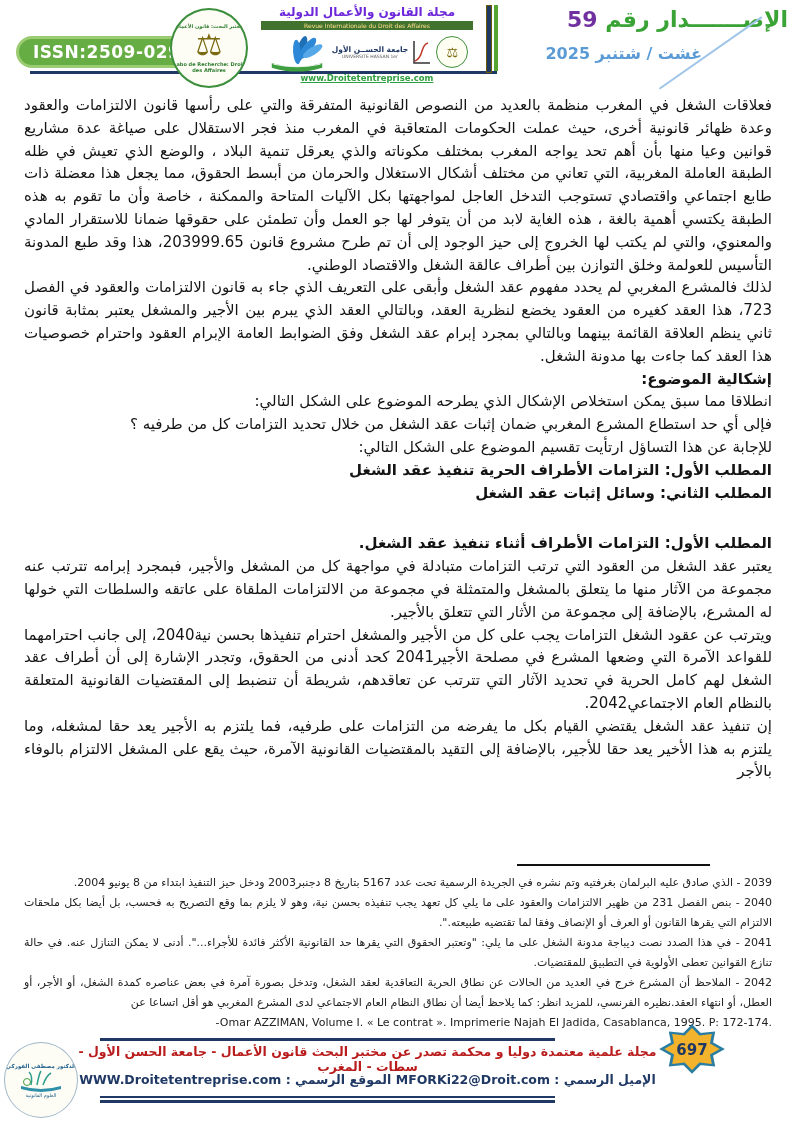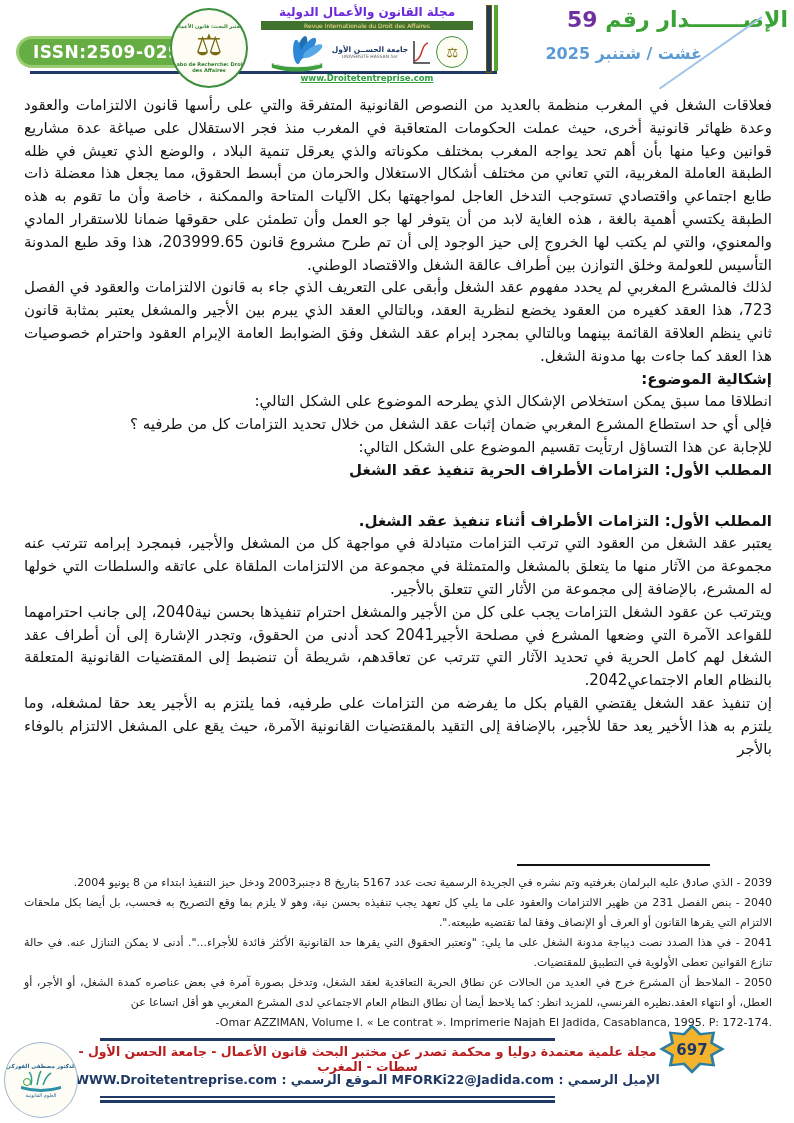--- a/index.html
+++ b/index.html
@@ -117,41 +117,42 @@
   <div class="date-line">غشت / شتنبر 2025</div>
 
   <div class="body-text">
     <p class="para">فعلاقات الشغل في المغرب منظمة بالعديد من النصوص القانونية المتفرقة والتي على رأسها قانون الالتزامات والعقود وعدة ظهائر قانونية أخرى، حيث عملت الحكومات المتعاقبة في المغرب منذ فجر الاستقلال على صياغة عدة مشاريع قوانين وعيا منها بأن أهم تحد يواجه المغرب بمختلف مكوناته والذي يعرقل تنمية البلاد ، والوضع الذي تعيش في ظله الطبقة العاملة المغربية، التي تعاني من مختلف أشكال الاستغلال والحرمان من أبسط الحقوق، مما يجعل هذا معضلة ذات طابع اجتماعي واقتصادي تستوجب التدخل العاجل لمواجهتها بكل الآليات المتاحة والممكنة ، خاصة وأن ما تقوم به هذه الطبقة يكتسي أهمية بالغة ، هذه الغاية لابد من أن يتوفر لها جو العمل وأن تطمئن على حقوقها ضمانا للاستقرار المادي والمعنوي، والتي لم يكتب لها الخروج إلى حيز الوجود إلى أن تم طرح مشروع قانون 203999.65، هذا وقد طبع المدونة التأسيس للعولمة وخلق التوازن بين أطراف عالقة الشغل والاقتصاد الوطني.</p>
     <p class="para">لذلك فالمشرع المغربي لم يحدد مفهوم عقد الشغل وأبقى على التعريف الذي جاء به قانون الالتزامات والعقود في الفصل 723، هذا العقد كغيره من العقود يخضع لنظرية العقد، وبالتالي العقد الذي يبرم بين الأجير والمشغل يعتبر بمثابة قانون ثاني ينظم العلاقة القائمة بينهما وبالتالي بمجرد إبرام عقد الشغل وفق الضوابط العامة الإبرام العقود واحترام خصوصيات هذا العقد كما جاءت بها مدونة الشغل.</p>
     <p class="head">إشكالية الموضوع:</p>
     <p class="para">انطلاقا مما سبق يمكن استخلاص الإشكال الذي يطرحه الموضوع على الشكل التالي:</p>
     <p class="para">فإلى أي حد استطاع المشرع المغربي ضمان إثبات عقد الشغل من خلال تحديد التزامات كل من طرفيه ؟</p>
     <p class="para">للإجابة عن هذا التساؤل ارتأيت تقسيم الموضوع على الشكل التالي:</p>
     <p class="head">المطلب الأول: التزامات الأطراف الحرية تنفيذ عقد الشغل</p>
+    <p class="head">المطلب الثاني: وسائل إثبات عقد الشغل</p>
     <div class="spacer"></div>
     <p class="head">المطلب الأول: التزامات الأطراف أثناء تنفيذ عقد الشغل.</p>
     <p class="para">يعتبر عقد الشغل من العقود التي ترتب التزامات متبادلة في مواجهة كل من المشغل والأجير، فبمجرد إبرامه تترتب عنه مجموعة من الآثار منها ما يتعلق بالمشغل والمتمثلة في مجموعة من الالتزامات الملقاة على عاتقه والسلطات التي خولها له المشرع، بالإضافة إلى مجموعة من الأثار التي تتعلق بالأجير.</p>
     <p class="para">ويترتب عن عقود الشغل التزامات يجب على كل من الأجير والمشغل احترام تنفيذها بحسن نية2040، إلى جانب احترامهما للقواعد الآمرة التي وضعها المشرع في مصلحة الأجير2041 كحد أدنى من الحقوق، وتجدر الإشارة إلى أن أطراف عقد الشغل لهم كامل الحرية في تحديد الآثار التي تترتب عن تعاقدهم، شريطة أن تنضبط إلى المقتضيات القانونية المتعلقة بالنظام العام الاجتماعي2042.</p>
     <p class="para">إن تنفيذ عقد الشغل يقتضي القيام بكل ما يفرضه من التزامات على طرفيه، فما يلتزم به الأجير يعد حقا لمشغله، وما يلتزم به هذا الأخير يعد حقا للأجير، بالإضافة إلى التقيد بالمقتضيات القانونية الآمرة، حيث يقع على المشغل الالتزام بالوفاء بالأجر</p>
   </div>
 
   <div class="footnotes">
     <div class="fn-sep"></div>
     <p class="fn">2039 - الذي صادق عليه البرلمان بغرفتيه وتم نشره في الجريدة الرسمية تحت عدد 5167 بتاريخ 8 دجنبر2003 ودخل حيز التنفيذ ابتداء من 8 يونيو 2004.</p>
     <p class="fn">2040 - بنص الفصل 231 من ظهير الالتزامات والعقود على ما يلي كل تعهد يجب تنفيذه بحسن نية، وهو لا يلزم بما وقع التصريح به فحسب، بل أيضا بكل ملحقات الالتزام التي يقرها القانون أو العرف أو الإنصاف وفقا لما تقتضيه طبيعته.".</p>
     <p class="fn">2041 - في هذا الصدد نصت ديباجة مدونة الشغل على ما يلي: "وتعتبر الحقوق التي يقرها حد القانونية الأكثر فائدة للأجراء...". أدنى لا يمكن التنازل عنه. في حالة تنازع القوانين تعطى الأولوية في التطبيق للمقتضيات.</p>
-    <p class="fn">2050 - الملاحظ أن المشرع خرج في العديد من الحالات عن نطاق الحرية التعاقدية لعقد الشغل، وتدخل بصورة آمرة في بعض عناصره كمدة الشغل، أو الأجر، أو العطل، أو انتهاء العقد.نظيره الفرنسي، للمزيد انظر: كما يلاحظ أيضا أن نطاق النظام العام الاجتماعي لدى المشرع المغربي هو أقل اتساعا عن</p>
+    <p class="fn">2042 - الملاحظ أن المشرع خرج في العديد من الحالات عن نطاق الحرية التعاقدية لعقد الشغل، وتدخل بصورة آمرة في بعض عناصره كمدة الشغل، أو الأجر، أو العطل، أو انتهاء العقد.نظيره الفرنسي، للمزيد انظر: كما يلاحظ أيضا أن نطاق النظام العام الاجتماعي لدى المشرع المغربي هو أقل اتساعا عن</p>
     <p class="fn fn-ref">-Omar AZZIMAN, Volume I. « Le contrat ». Imprimerie Najah El Jadida, Casablanca, 1995. P: 172-174.</p>
   </div>
 
   <div class="ftr-rule-top"></div>
   <div class="ftr-line1">مجلة علمية معتمدة  دوليا و محكمة تصدر عن مختبر البحث قانون الأعمال - جامعة الحسن الأول - سطات - المغرب</div>
   <div class="ftr-line2">
     <span>الإميل الرسمي :</span>
-    <span class="ltr">MFORKi22@Jadida.com</span>
+    <span class="ltr">MFORKi22@Droit.com</span>
     <span>الموقع الرسمي :</span>
     <span class="ltr">WWW.Droitetentreprise.com</span>
   </div>
   <div class="ftr-rule-bot1"></div>
   <div class="ftr-rule-bot2"></div>
 
   <svg class="page-badge" viewBox="-33 -25 66 50">
     <polygon points="23,0 14.8,6.1 16.3,16.3 6.1,14.8 0,23 -6.1,14.8 -16.3,16.3 -14.8,6.1 -23,0 -14.8,-6.1 -16.3,-16.3 -6.1,-14.8 0,-23 6.1,-14.8 16.3,-16.3 14.8,-6.1" transform="scale(1.32,1)" fill="#f4b32c" stroke="#2b7da1" stroke-width="2.2"></polygon>
     <text x="0" y="5.5" text-anchor="middle">697</text>
   </svg>

